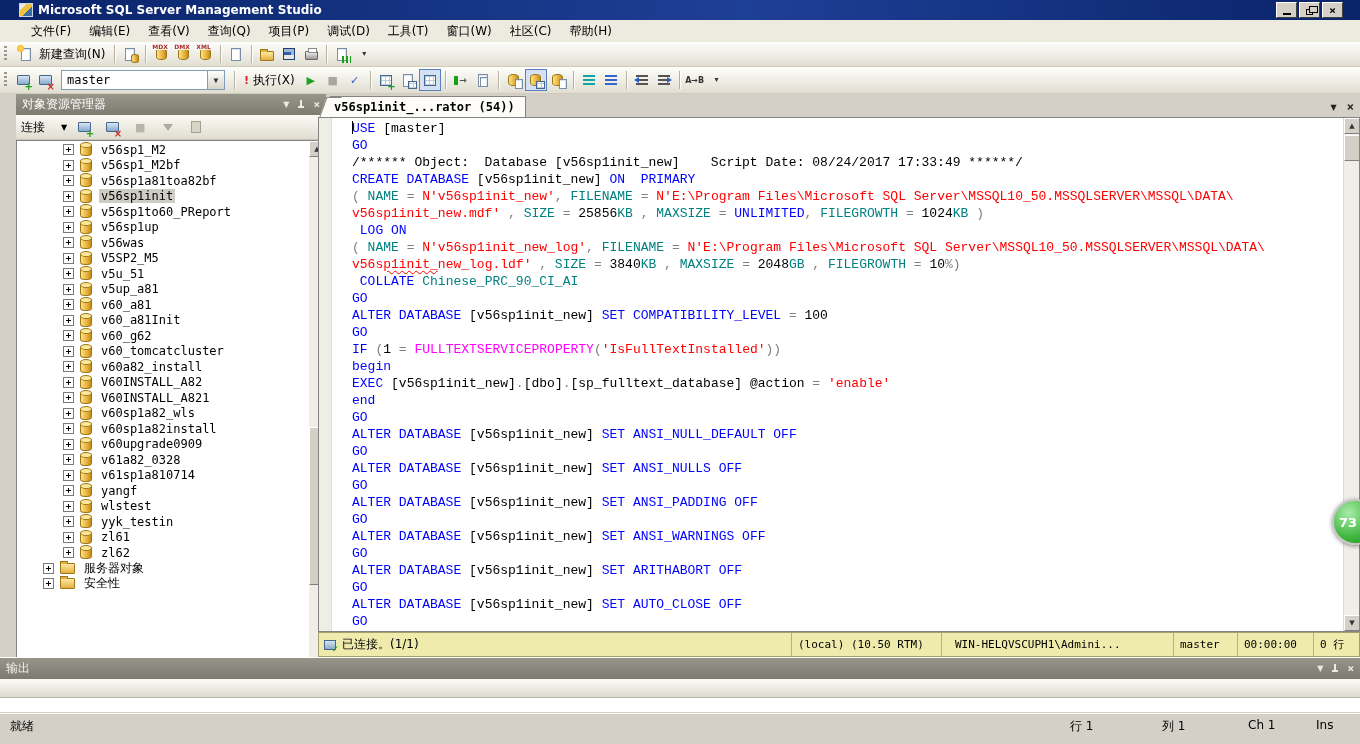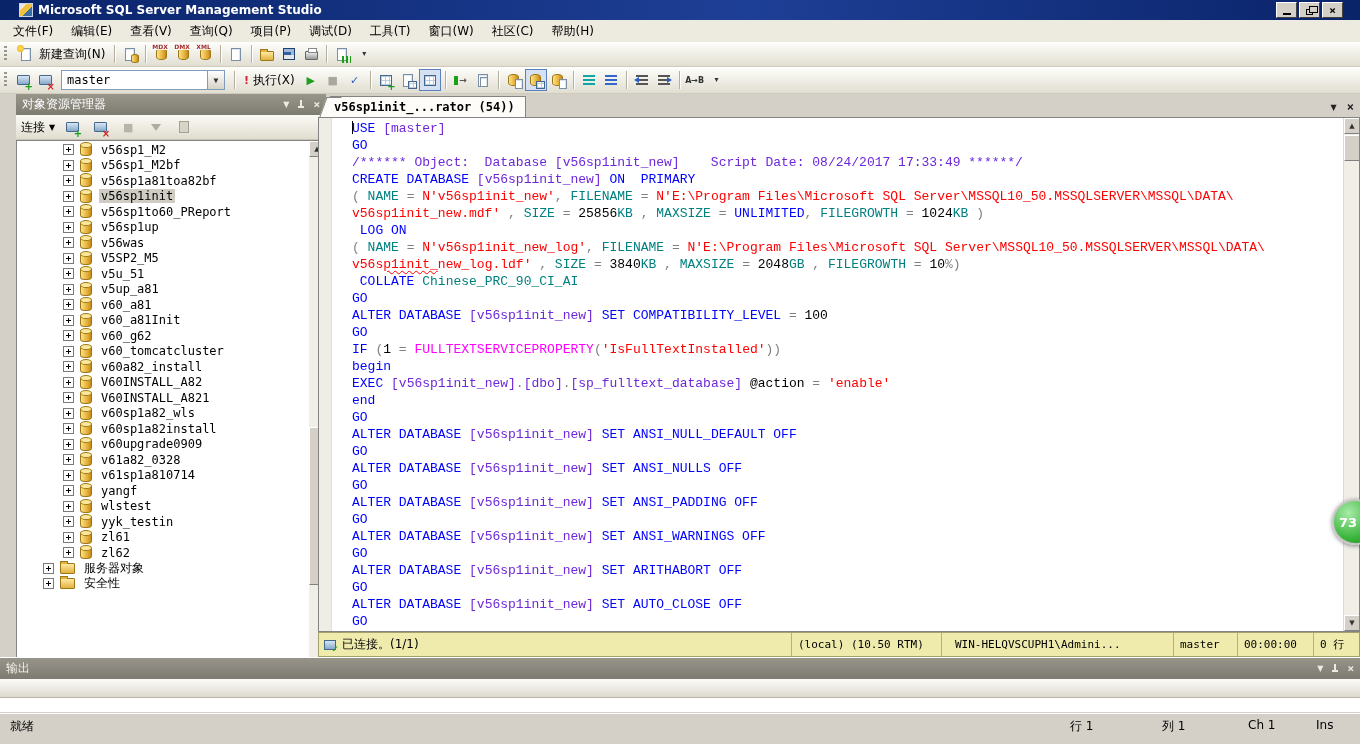--- a/index.html
+++ b/index.html
@@ -10,21 +10,21 @@
   .titlebar{position:absolute;left:0;top:0;width:100%;height:20px;background:linear-gradient(90deg,#0A246A,#1E3F96 55%,#0A246A);color:#fff;display:flex;align-items:center;padding:0 17px;font-weight:bold;font-size:12px}
   .app-icon{width:14px;height:14px;margin:0 5px 0 2px;border:1px solid #CDD4E8;background:linear-gradient(135deg,#E8E8E8 28%,#F0C23C 28% 62%,#3A6EA5 62%)}
   .win-controls{margin-left:auto;display:flex;gap:2px}
   .win-btn{width:21px;height:16px;background:#D4D0C8;border:1px solid;border-color:#FFFFFF #404040 #404040 #FFFFFF;display:flex;align-items:center;justify-content:center;color:#000}
   .g-min{width:8px;height:2px;background:#000;margin-top:8px}
   .g-rest{position:relative;width:7px;height:6px;border:1px solid #000;margin-top:3px;background:#D4D0C8}
   .g-rest::before{content:"";position:absolute;left:2px;top:-4px;width:7px;height:5px;border:1px solid #000;background:#D4D0C8}
   .g-x{font:bold 11px "DejaVu Sans Mono",monospace;line-height:1}
 
   
-  .menubar{position:absolute;left:0;top:20px;width:100%;height:22px;background:#EDEAE0;display:flex;align-items:center;padding-left:4px}
+  .menubar{position:absolute;left:0;top:20px;width:100%;height:22px;background:#EDEAE0;display:flex;align-items:center;padding-left:22px}
   .menu-item{padding:0 9px;line-height:22px;white-space:nowrap}
   .tb{position:absolute;left:0;width:100%;display:flex;align-items:center;background:linear-gradient(#FEFEFB,#E1DED1);border-bottom:1px solid #CFCCBE}
   .tb1{top:42px;height:25px}
   .tb2{top:67px;height:27px}
   .grip{width:3px;height:16px;margin:0 5px 0 4px;background:repeating-linear-gradient(180deg,#9A978B 0 2px,transparent 2px 4px);flex:none}
   .tsep{width:1px;height:18px;background:#B3B0A2;box-shadow:1px 0 0 #FFF;margin:0 4px;flex:none}
   .tbtn{height:22px;display:flex;align-items:center;gap:4px;padding:0 4px;border:1px solid transparent;background:transparent;font:12px "DejaVu Sans",sans-serif;flex:none}
   .ic{width:22px;height:22px;display:flex;align-items:center;justify-content:center;position:relative;border:1px solid transparent;background:transparent;flex:none}
   .ic.toggled{border-color:#5A80C0;background:#D5E0F2}
   .iwrap{display:flex;align-items:center;justify-content:center;position:relative;width:100%;height:100%;pointer-events:none}
@@ -67,21 +67,21 @@
   
   .panel{position:absolute;left:16px;top:94px;width:310px;height:687px}
   .phead{height:21px;background:linear-gradient(#98968A,#7E7C70);color:#FFF;display:flex;align-items:center;padding:0 6px;font-size:12px}
   .hicons{margin-left:auto;display:flex;gap:8px;align-items:center;color:#ECEAE2}
   .h-chevron{font-size:8px;line-height:1}
   .h-x{font:bold 11px "DejaVu Sans Mono",monospace;line-height:1}
   .p-pin{width:8px;height:10px;position:relative;display:inline-block}
   .p-pin::before{content:"";position:absolute;left:3px;top:0;width:2px;height:6px;background:currentColor}
   .p-pin::after{content:"";position:absolute;left:1px;top:6px;width:6px;height:2px;background:currentColor}
   .ptool{height:25px;background:linear-gradient(#FBFAF5,#E0DDD0);display:flex;align-items:center;padding:0 5px;gap:6px;border-bottom:1px solid #C9C6B8}
-  .connect-btn{display:flex;align-items:center;gap:4px;font-size:12px}
+  .connect-btn{display:flex;align-items:center;gap:16px;font-size:12px}
   .tree-box{position:absolute;left:0;top:46px;right:0;bottom:26px;background:#fff;border:1px solid #848484;overflow:hidden}
   .tree-rows{position:absolute;left:0;top:1px;right:16px;bottom:16px;overflow:hidden}
   .trow{height:15.5px;display:flex;align-items:center;font-family:"DejaVu Sans Mono",monospace;font-size:12px;white-space:nowrap}
   .trow.db{padding-left:46px}
   .trow.folder{padding-left:26px;font-family:"DejaVu Sans",sans-serif}
   .expander{width:11px;height:11px;border:1px solid #7A7A7A;background:#fff;position:relative;flex:none;margin-right:6px}
   .expander::before{content:"";position:absolute;left:2px;top:4px;width:5px;height:1px;background:#000}
   .expander::after{content:"";position:absolute;left:4px;top:2px;width:1px;height:5px;background:#000}
   .t-db{position:relative;width:12px;height:13px;background:linear-gradient(90deg,#FBE28A,#E2A92F 70%,#C4881C);border:1px solid #9C7716;border-radius:40%/25%;margin:0 7px 0 0;flex:none}
   .t-db::before{content:"";position:absolute;left:-1px;right:-1px;top:-2px;height:4px;background:#FBE79B;border:1px solid #9C7716;border-radius:50%}
@@ -108,21 +108,21 @@
   .editor{position:absolute;left:318px;top:94px;right:0;height:563px}
   .etabstrip{position:absolute;left:0;top:2px;right:0;height:21px}
   .etab{position:absolute;left:12px;bottom:0;height:21px;background:#FDFCF8;border:1px solid #848484;border-bottom:none;border-left:none;display:flex;align-items:center;padding:0 10px 0 4px;font-weight:bold;font-size:12px;font-family:"DejaVu Sans Mono",monospace;white-space:nowrap}
   .etab::before{content:"";position:absolute;left:-7px;top:0;bottom:0;width:14px;background:#FDFCF8;transform:skewX(-20deg);border-left:1px solid #848484;border-top:1px solid #848484}
   .etab span{position:relative;z-index:1}
   .etab-controls{position:absolute;right:6px;top:4px;display:flex;gap:10px;align-items:center;color:#222}
   .code-wrap{position:absolute;left:0;top:23px;right:0;bottom:25px;background:#fff;border:1px solid #848484;overflow:hidden}
   .code-margin{position:absolute;left:0;top:0;bottom:0;width:13px;background:#EFEEE6;border-right:1px solid #E2E0D4}
   .code{position:absolute;left:14px;top:0;right:17px;bottom:0;padding:2px 0 0 19px;font-family:"Liberation Mono","DejaVu Sans Mono",monospace;font-size:13px;line-height:17px;overflow:hidden}
   .code-line{white-space:pre;height:17px}
-  .tk-kw{color:#0000FF}.tk-id{color:#6d28d9}.tk-str{color:#FF0000}.tk-sys{color:#008080}.tk-fn{color:#FF00FF}.tk-op{color:#808080}.tk-pl{color:#000}
+  .tk-kw{color:#0000FF}.tk-id{color:#000000}.tk-str{color:#FF0000}.tk-sys{color:#008080}.tk-fn{color:#FF00FF}.tk-op{color:#808080}.tk-pl{color:#000}
   .sq{text-decoration:underline wavy #FF0000;text-decoration-thickness:1px;text-underline-offset:2px}
   .caret{display:inline-block;width:1px;height:13px;background:#000;margin-right:-1px;vertical-align:-2px}
   .evscroll{position:absolute;top:0;right:0;bottom:0;width:16px;background:#F0EEE7;border-left:1px solid #DDDBCF}
   .ybar{position:absolute;left:0;bottom:0;right:0;height:25px;background:#EFEBAD;border:1px solid #A3A06E;display:flex;align-items:stretch;font-size:11px;font-family:"DejaVu Sans Mono",monospace}
   .yleft{flex:1;display:flex;align-items:center;font-family:"DejaVu Sans",sans-serif;font-size:12px}
   .p-conn{width:12px;height:10px;background:linear-gradient(#D8E6F4,#86A9CC);border:1px solid #44688C;position:relative;margin:0 6px 0 5px;flex:none}
   .p-conn::after{content:"✓";position:absolute;right:-4px;bottom:-5px;color:#18A018;font:bold 9px "DejaVu Sans",sans-serif}
   .ycell{border-left:1px solid #B4B184;display:flex;align-items:center;padding:0 6px;white-space:nowrap;overflow:hidden}
 
   

